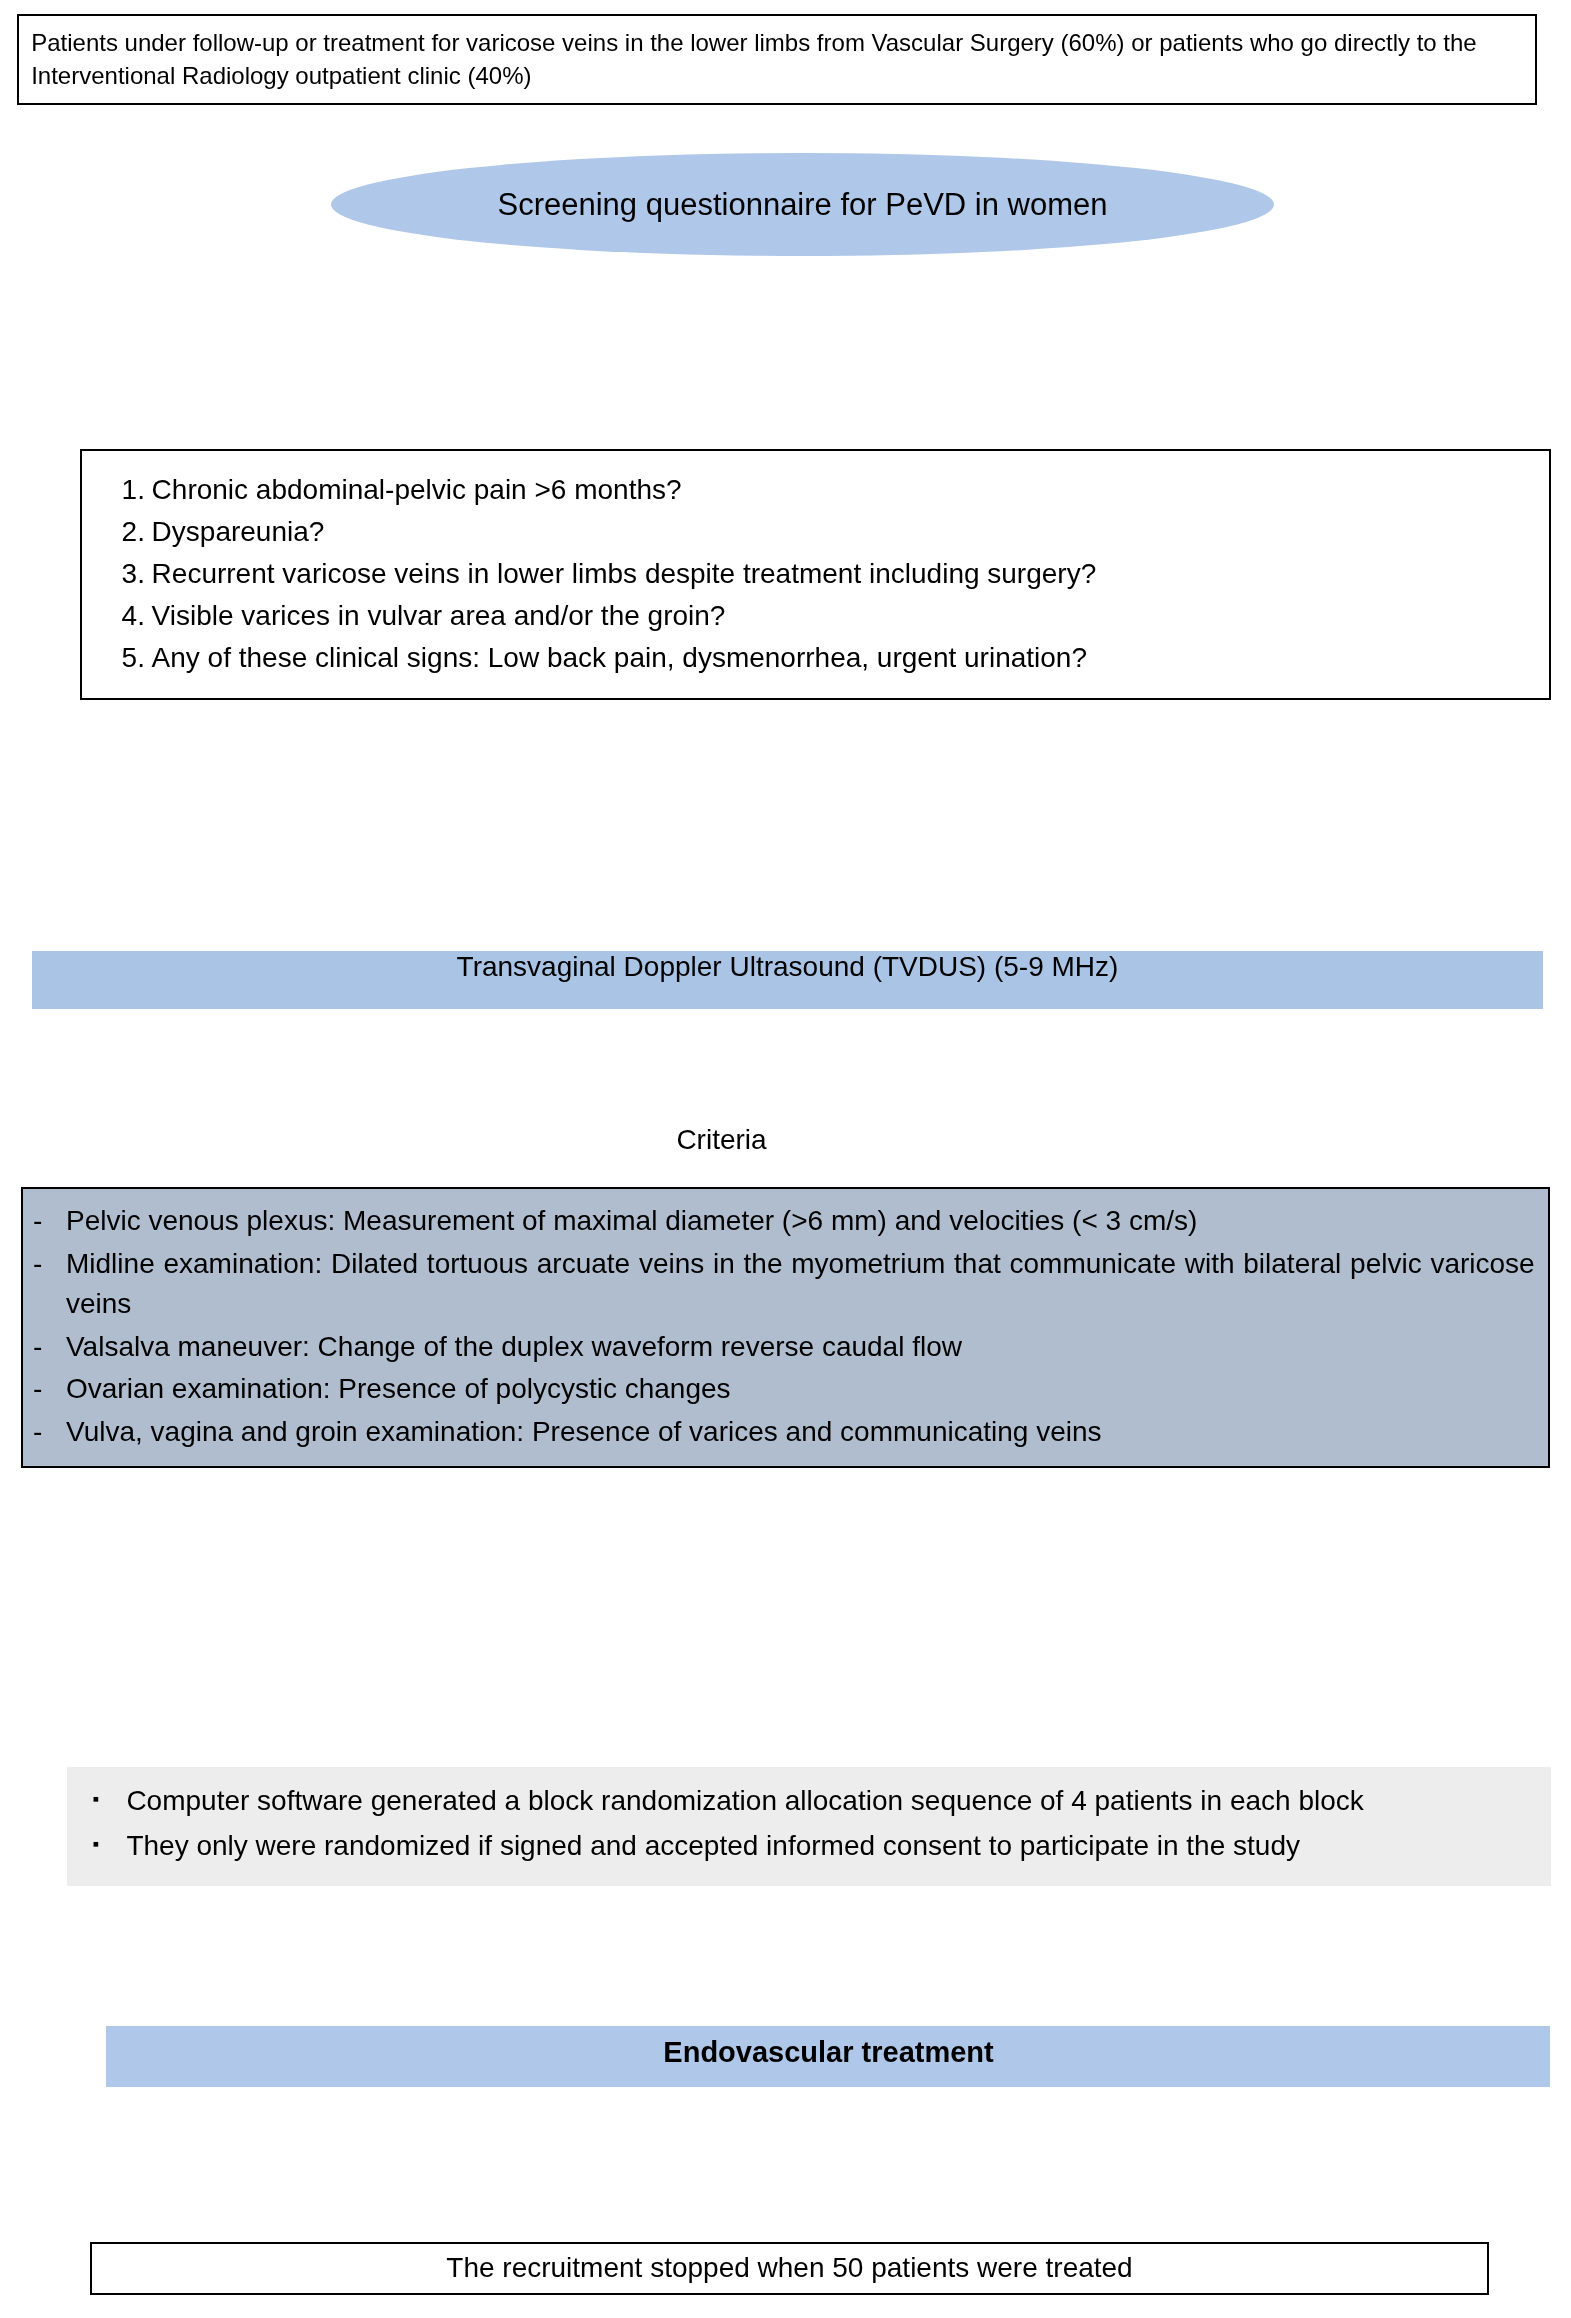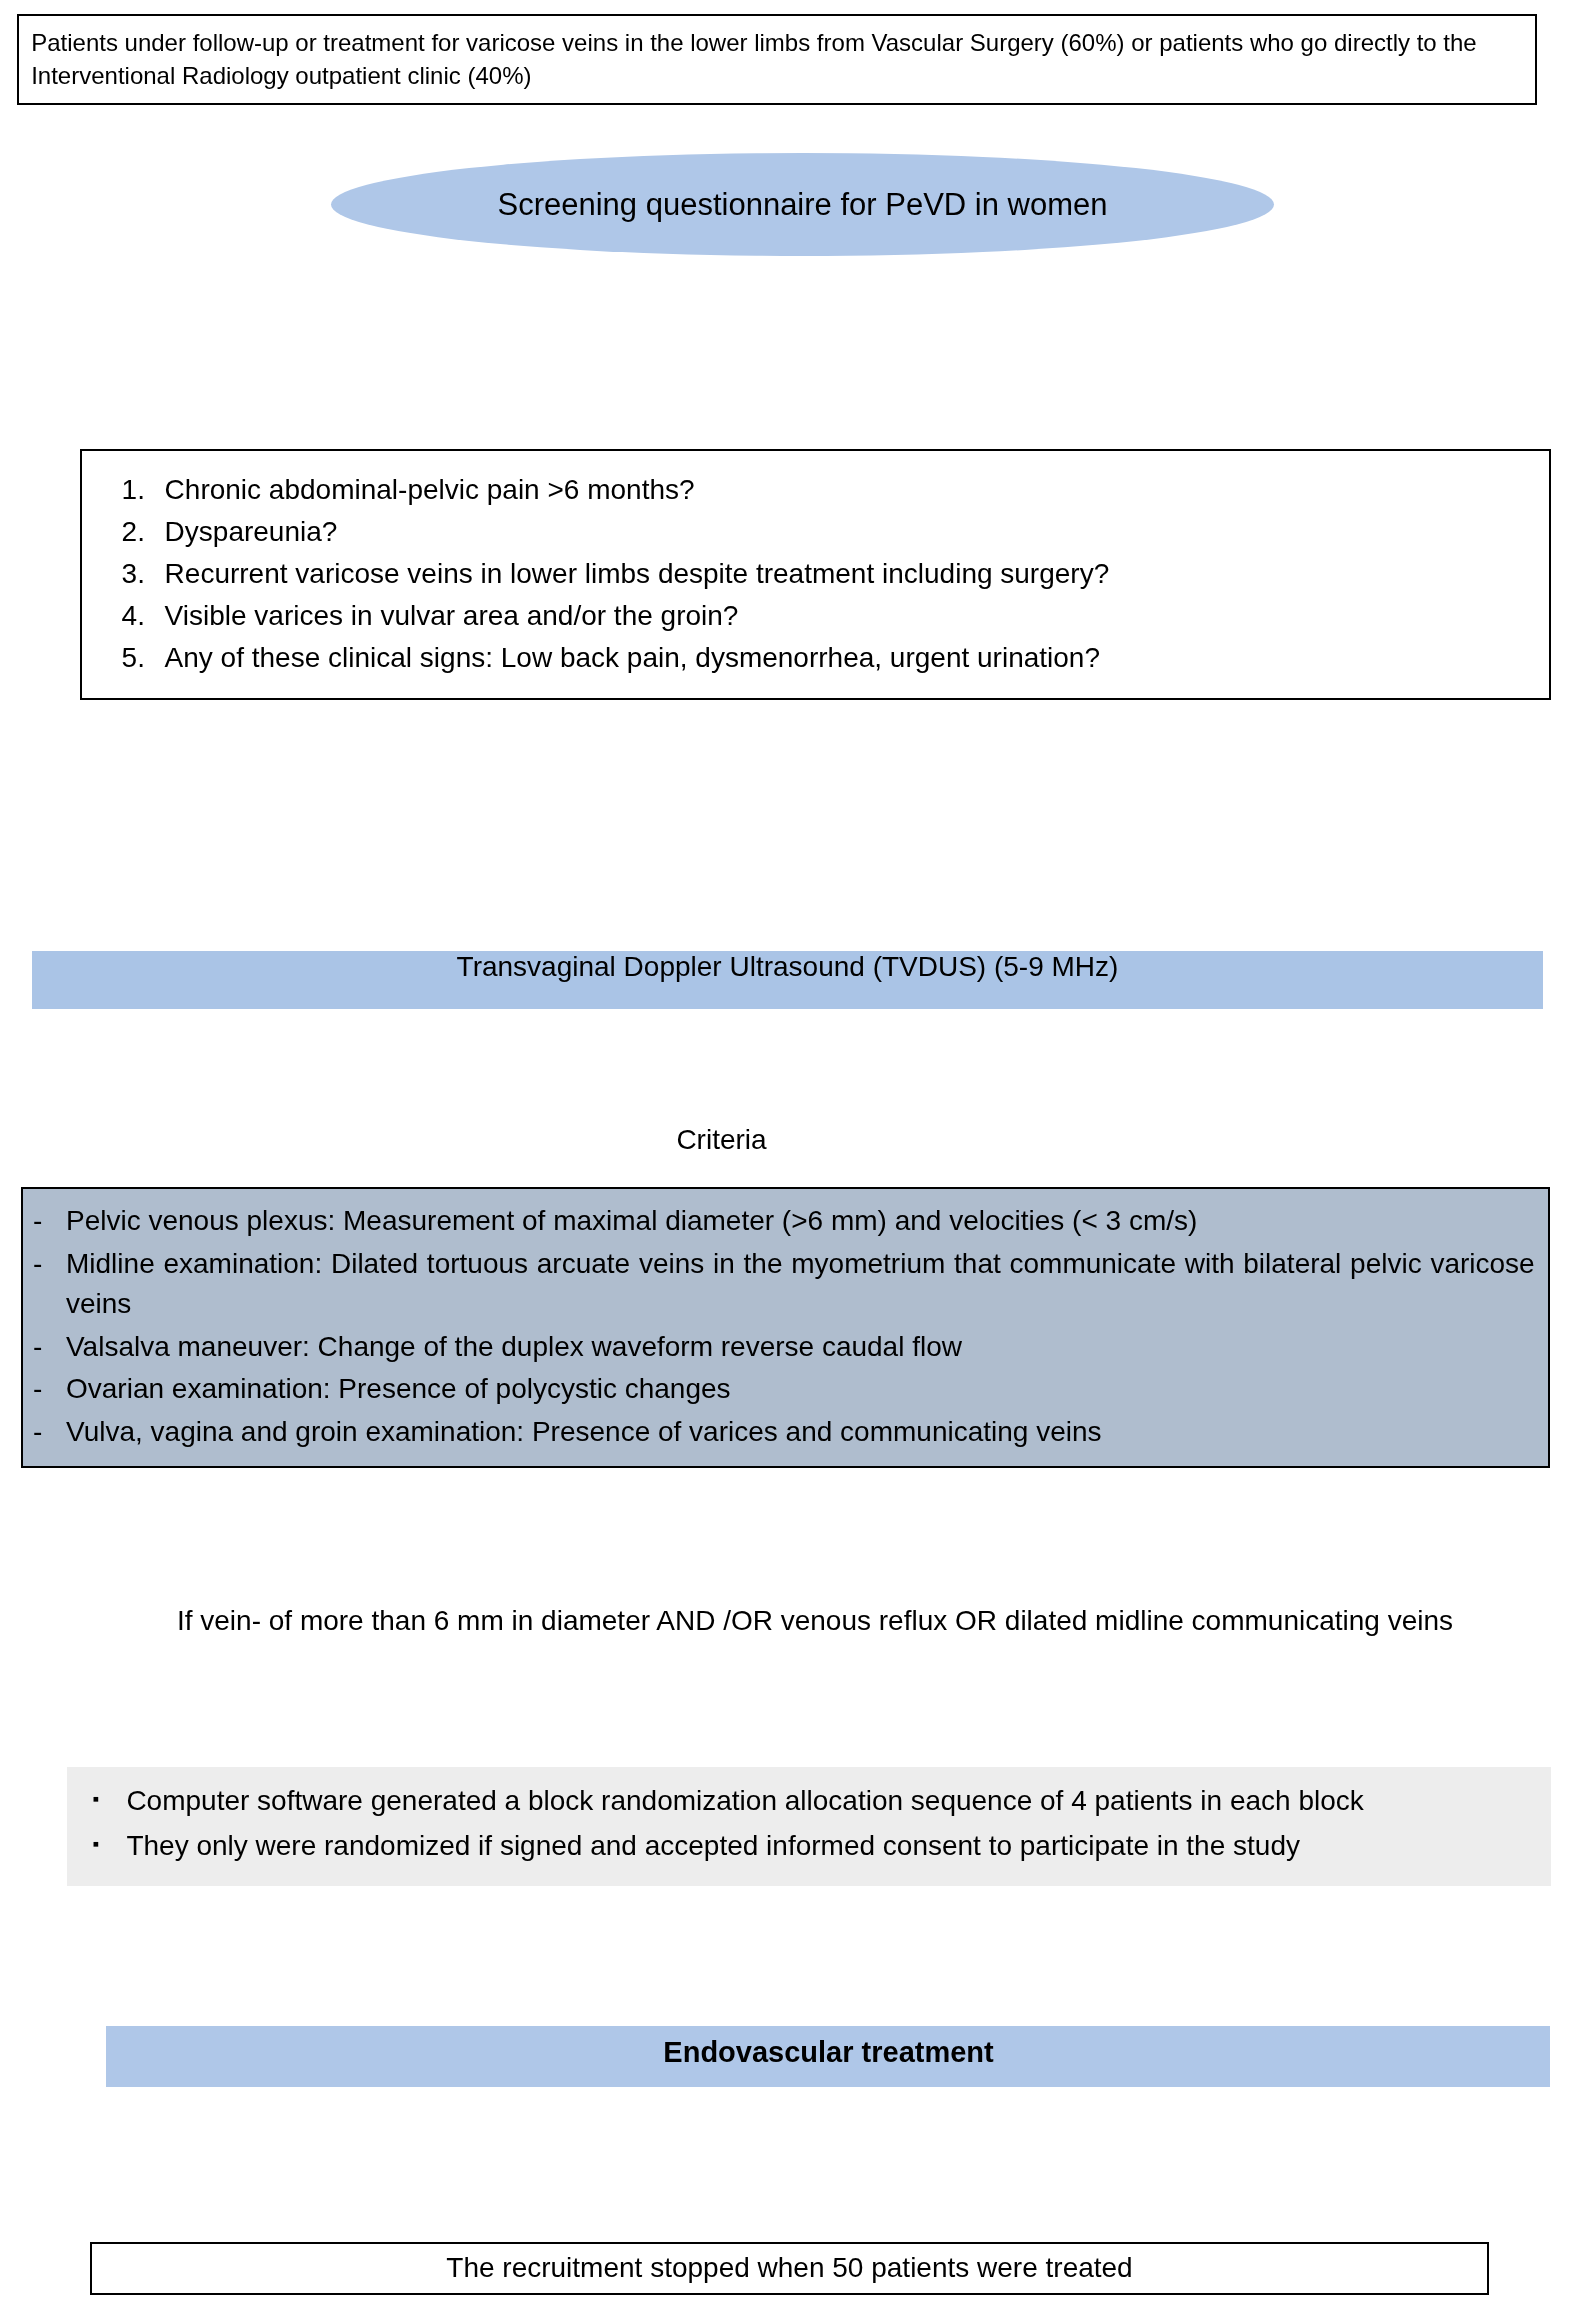--- a/index.html
+++ b/index.html
@@ -81,21 +81,20 @@
   }
   .q-num {
     width: 53px;
     flex: 0 0 53px;
     text-align: left;
     padding-left: 23px;
     box-sizing: border-box;
   }
   .q-text {
     flex: 1 1 auto;
-    margin-left: 13px;
   }
 
   
   .caption {
     position: absolute;
     text-align: center;
     font-size: 28px;
     line-height: 1.45;
     color: #000000;
   }
@@ -312,21 +311,20 @@
         <span class="c-dash">-</span>
         <span class="c-text plain">Ovarian examination: Presence of polycystic changes</span>
       </li>
       <li class="c-item">
         <span class="c-dash">-</span>
         <span class="c-text plain">Vulva, vagina and groin examination: Presence of varices and communicating veins</span>
       </li>
     </ul>
   </div>
 
-  <div class="caption caption-ifvein">If vein- of more than 6 mm in diameter AND /OR venous reflux OR dilated midline communicating veins</div>
 
   <div class="random-box">
     <ul class="r-list">
       <li class="r-item">
         <span class="r-bullet">▪</span>
         <span class="r-text">Computer software generated a block randomization allocation sequence of 4 patients in each block</span>
       </li>
       <li class="r-item">
         <span class="r-bullet">▪</span>
         <span class="r-text">They only were randomized if signed and accepted informed consent to participate in the study</span>

